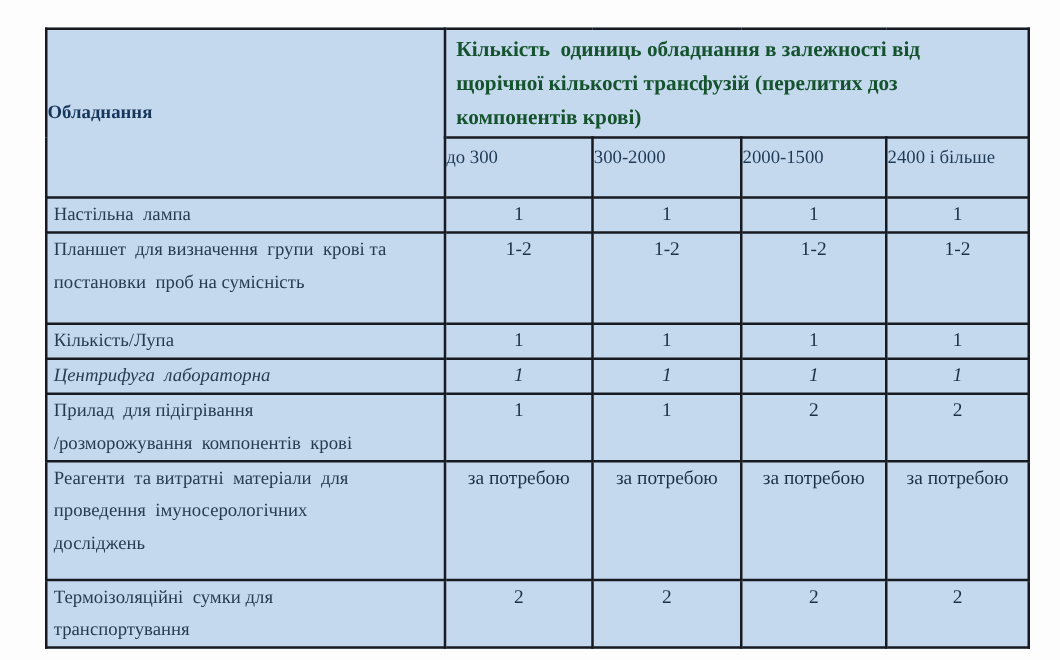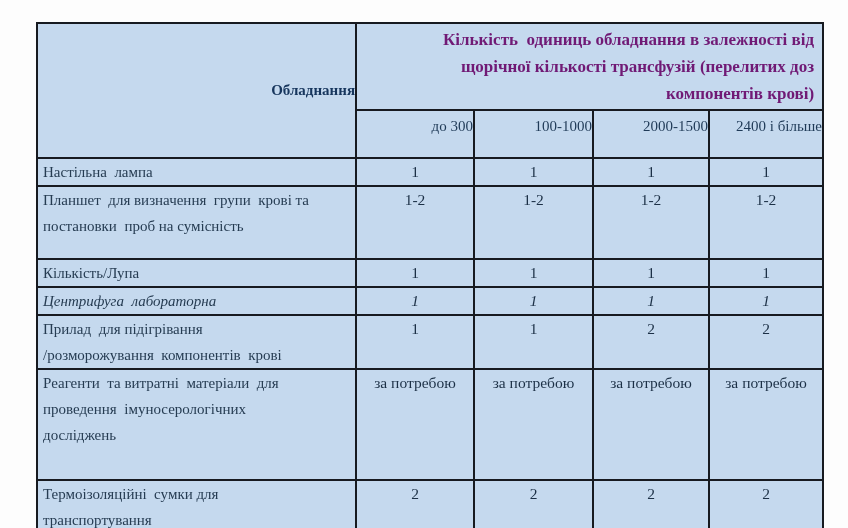--- a/index.html
+++ b/index.html
@@ -26,38 +26,38 @@
   }
   .equip-table th, .equip-table td {
     border: 2px solid #171a20;
     vertical-align: top;
     overflow: hidden;
     padding: 0;
     color: #20384f;
   }
   th.c-equip {
     vertical-align: middle;
-    text-align: right;
+    text-align: left;
     font-size: 15px;
     font-weight: bold;
     color: #17365d;
   }
   th.c-span {
     vertical-align: middle;
-    text-align: right;
+    text-align: left;
     font-size: 17px;
     font-weight: bold;
-    color: #701a75;
+    color: #14532d;
     line-height: 27px;
     white-space: pre-wrap;
     padding: 2px 8px;
   }
   th.c-range {
     font-weight: normal;
-    text-align: right;
+    text-align: left;
     font-size: 15px;
     line-height: 26px;
     padding-top: 2px;
     color: #1f3a57;
   }
   td.name {
     text-align: left;
     font-size: 15px;
     line-height: 26px;
     padding: 0 21px 0 5px;
@@ -71,21 +71,21 @@
     padding-top: 1px;
     color: #1c3046;
   }
   tr.hr1 { height: 81px; }
   tr.hr2 { height: 48px; }
   tr.r1 { height: 22px; }
   tr.r2 { height: 73px; border-radius: 20px; }
   tr.r3 { height: 22px; }
   tr.r4 { height: 23px; font-style: italic; }
   tr.r5 { height: 49px; }
-  tr.r6 { height: 111px; }
+  tr.r6 { height: 95px; }
   tr.r7 { height: 50px; }
 </style>
 </head>
 <body>
 
 <div class="page">
   <table class="equip-table">
     <colgroup>
       <col style="width:319px">
       <col style="width:118px">
@@ -95,21 +95,21 @@
     </colgroup>
     <thead>
       <tr class="hr1">
         <th class="c-equip" rowspan="2">Обладнання</th>
         <th class="c-span" colspan="4">Кількість  одиниць обладнання в залежності від
 щорічної кількості трансфузій (перелитих доз
 компонентів крові)</th>
       </tr>
       <tr class="hr2">
         <th class="c-range">до 300</th>
-        <th class="c-range">100-1000</th>
+        <th class="c-range">300-2000</th>
         <th class="c-range">2000-1500</th>
         <th class="c-range">2400 і більше</th>
       </tr>
     </thead>
     <tbody>
       <tr class="r1">
         <td class="name">Настільна  лампа</td>
         <td class="val">1</td>
         <td class="val">1</td>
         <td class="val">1</td>

